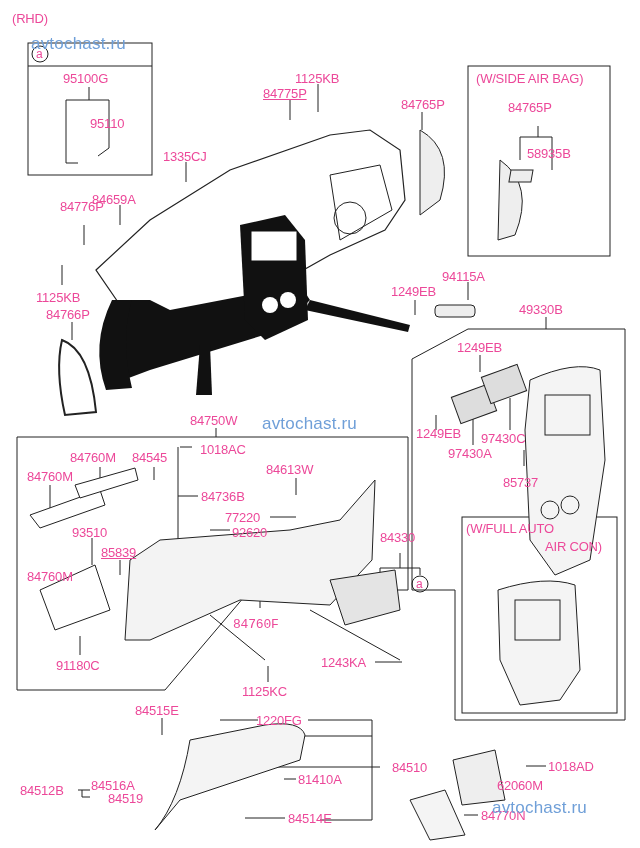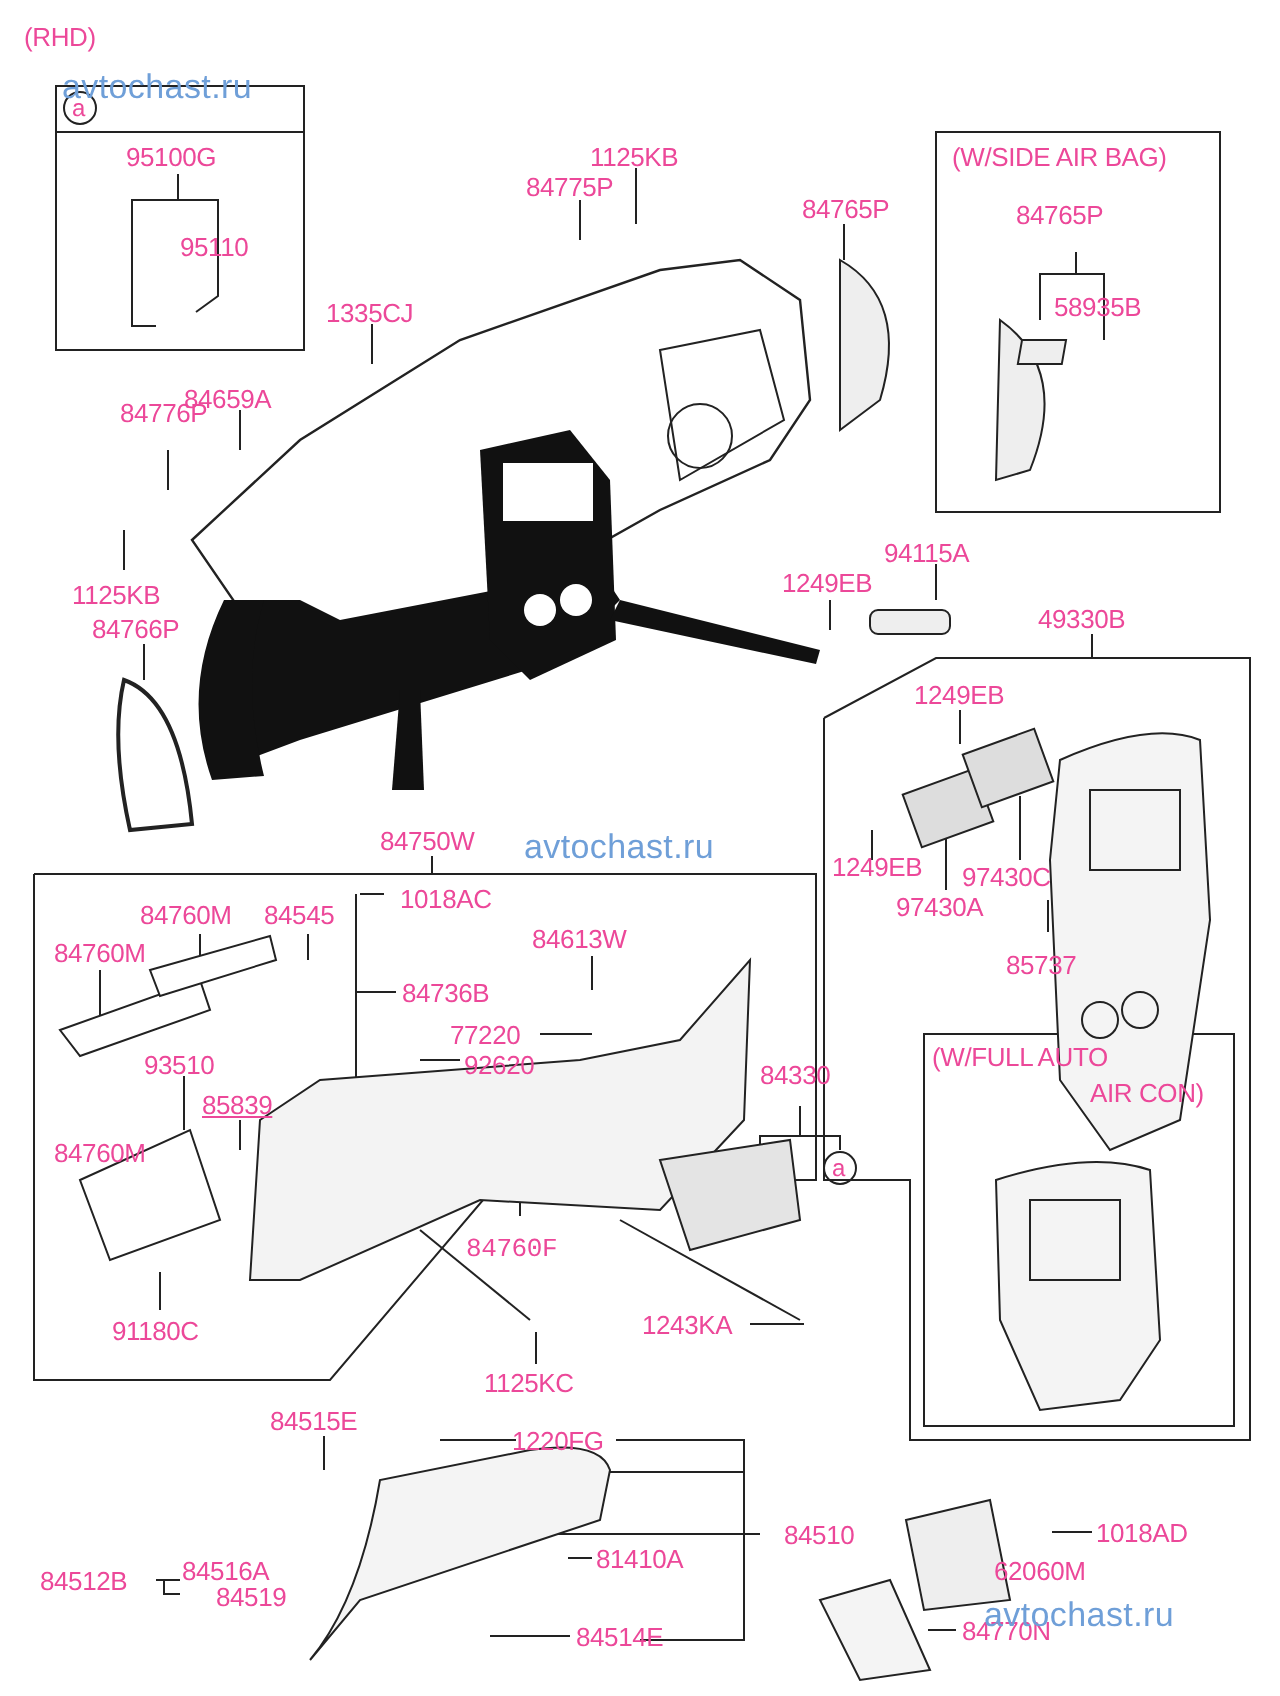--- a/index.html
+++ b/index.html
@@ -135,21 +135,21 @@
 <div class="lbl" style="left:90px;top:117px;">95110</div>
 
 <div class="lbl" style="left:476px;top:72px;">(W/SIDE AIR BAG)</div>
 <div class="lbl" style="left:508px;top:101px;">84765P</div>
 <div class="lbl" style="left:527px;top:147px;">58935B</div>
 
 <div class="lbl" style="left:466px;top:522px;">(W/FULL AUTO</div>
 <div class="lbl" style="left:545px;top:540px;">AIR CON)</div>
 
 <div class="lbl" style="left:295px;top:72px;">1125KB</div>
-<div class="lbl" style="left:263px;top:87px;">84775P</div>
+<div class="lbl" style="left:263px;top:87px;text-decoration:underline;">84775P</div>
 <div class="lbl" style="left:401px;top:98px;">84765P</div>
 <div class="lbl" style="left:163px;top:150px;">1335CJ</div>
 <div class="lbl" style="left:92px;top:193px;">84659A</div>
 <div class="lbl" style="left:60px;top:200px;">84776P</div>
 <div class="lbl" style="left:36px;top:291px;">1125KB</div>
 <div class="lbl" style="left:46px;top:308px;">84766P</div>
 
 <div class="lbl" style="left:391px;top:285px;">1249EB</div>
 <div class="lbl" style="left:442px;top:270px;">94115A</div>
 <div class="lbl" style="left:519px;top:303px;">49330B</div>

